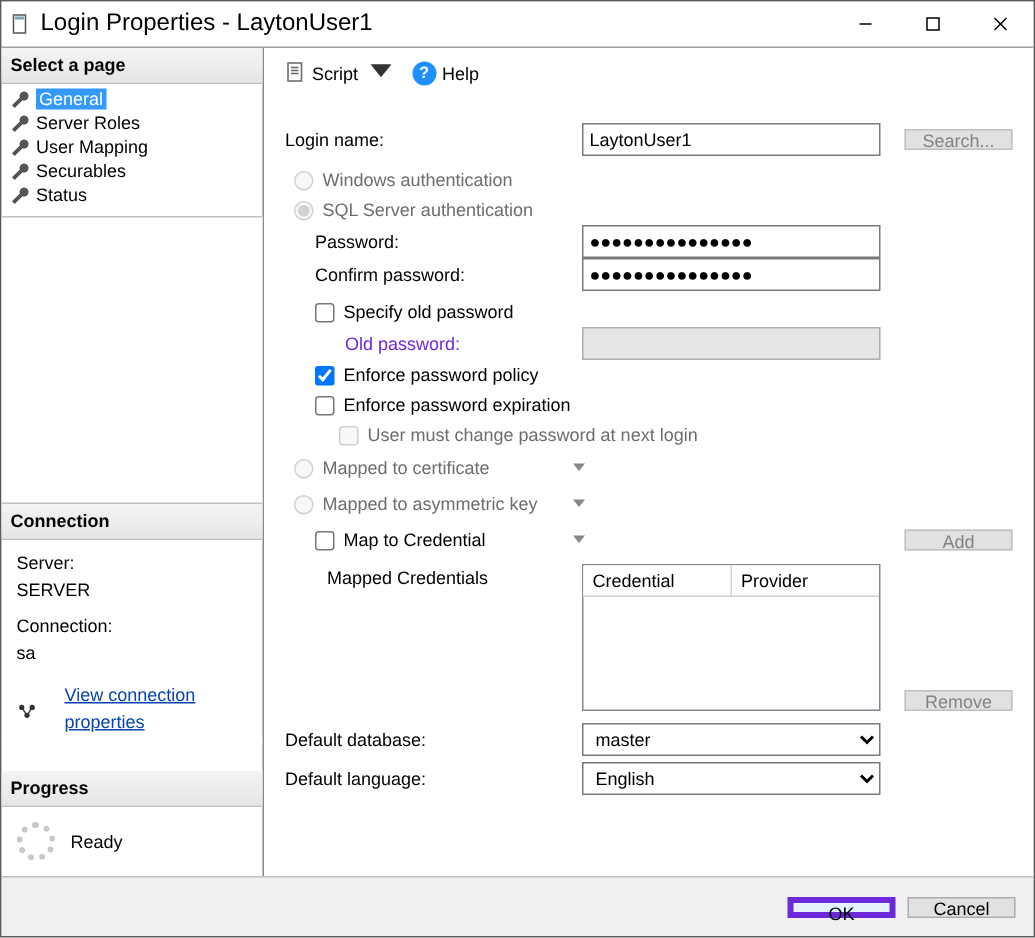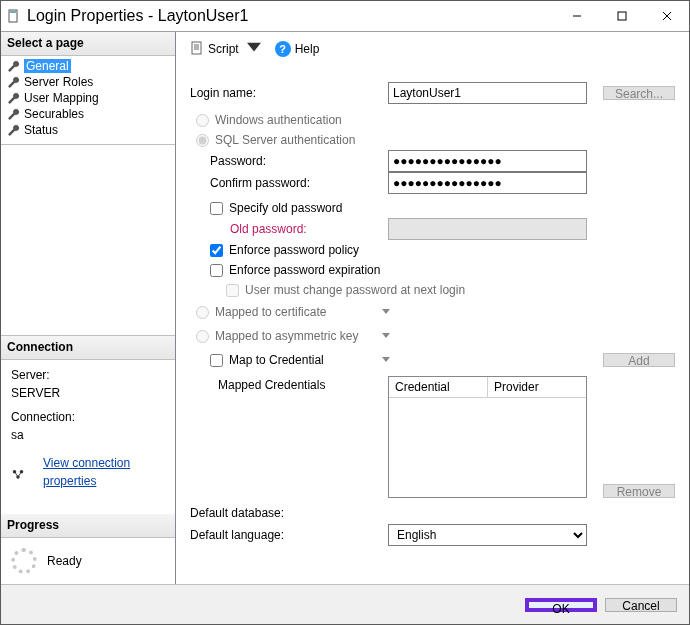--- a/index.html
+++ b/index.html
@@ -65,41 +65,41 @@
   .toolbar {
     height:34px; display:flex; align-items:center; gap:6px;
     padding:0 10px;
   }
   .tb-btn { display:flex; align-items:center; gap:4px; padding:3px 4px; }
   .tb-btn svg { width:14px; height:14px; }
   .help-icon { width:16px; height:16px; border-radius:50%; background:#1e90ff; color:#fff; display:inline-flex; align-items:center; justify-content:center; font-weight:bold; font-size:11px; }
 
   .scroll-body { flex:1; overflow:auto; padding:16px 14px 8px 14px; }
   .sub-label { padding:4px 0 4px 20px; color:#000; }
-  .sub-label.disabled { color:#be185d; }
+  .sub-label.disabled { color:#6d28d9; }
   input[type=text], input[type=password], select.combo {
     height:22px; border:1px solid #7a7a7a; padding:0 4px; font:inherit; background:#fff;
   }
   input[readonly].ro { background:#fff; }
   input.disabled-box, select.disabled-box { background:#e5e5e5; border:1px solid #adadad; color:#6d6d6d; }
   .radio-row, .check-row { display:flex; align-items:center; gap:6px; padding:3px 0 3px 0; }
   .radio-row.disabled, .check-row.disabled { color:#6d6d6d; }
   input[type=radio], input[type=checkbox] { margin:0; }
   .btn {
     height:14px; min-width:72px; padding:0 10px;
     background:#e1e1e1; border:1px solid #adadad;
     font:inherit; cursor:default;
   }
   .btn.default { border:4px solid #6d28d9; background:#e5f1fb; padding:0 9px; }
   .btn.disabled { color:#838383; background:#e1e1e1; border:1px solid #bfbfbf; }
   .wide { width:100%; }
   .chev { width:10px; height:10px; }
 
   .cred-table {
-    border:1px solid #828790; height:122px; background:#fff;
+    border:1px solid #828790; height:98px; background:#fff;
     display:flex; flex-direction:column;
   }
   .cred-head { display:flex; background:#fff; }
   .cred-head > div { flex:1; border-right:1px solid #d0d0d0; border-bottom:1px solid #d0d0d0; padding:3px 6px; background:#fff; }
   .cred-head > div:last-child { border-right:none; }
 
   select.combo { appearance: menulist; }
 
   
   .dlg-btns {
@@ -337,20 +337,23 @@
         </div>
         <div class="side-block" style="align-self:flex-end;">
             <button class="btn disabled" disabled="">Remove</button>
           </div>
       </div>
 
       <div style="height:8px;"></div>
 
       <div class="section-grid">
         <div class="label-block">Default database:</div>
+        <select class="combo wide">
+          <option>master</option>
+        </select>
         <div></div>
         <div class="gap-row"></div>
         <div class="label-block">Default language:</div>
         <select class="combo wide">
           <option>English</option>
         </select>
         <div></div>
       </div>
 
     </div>

